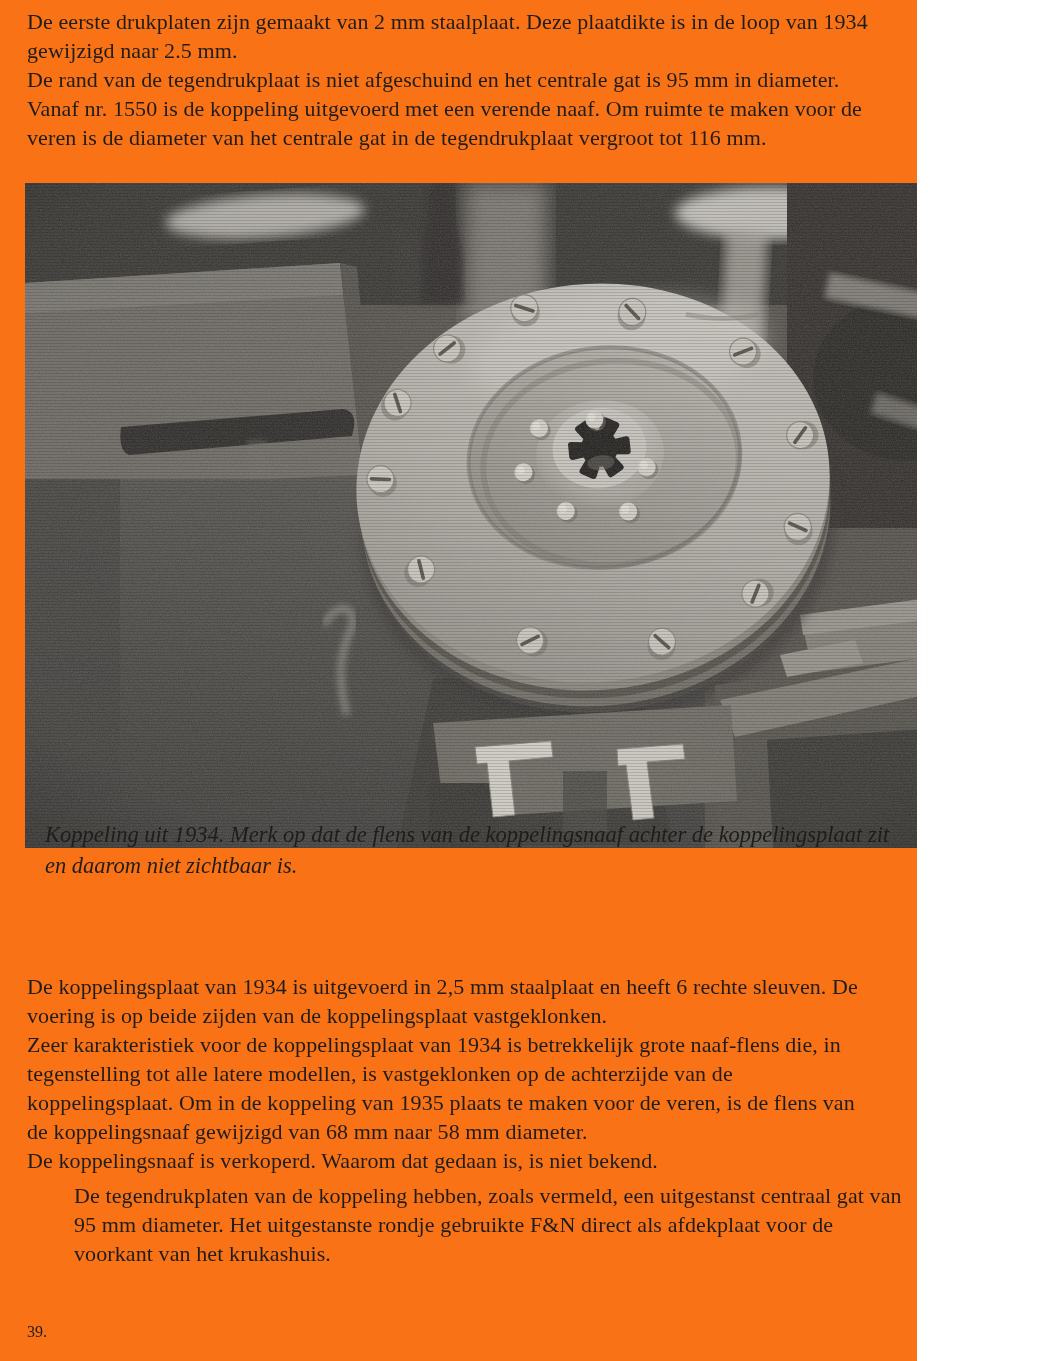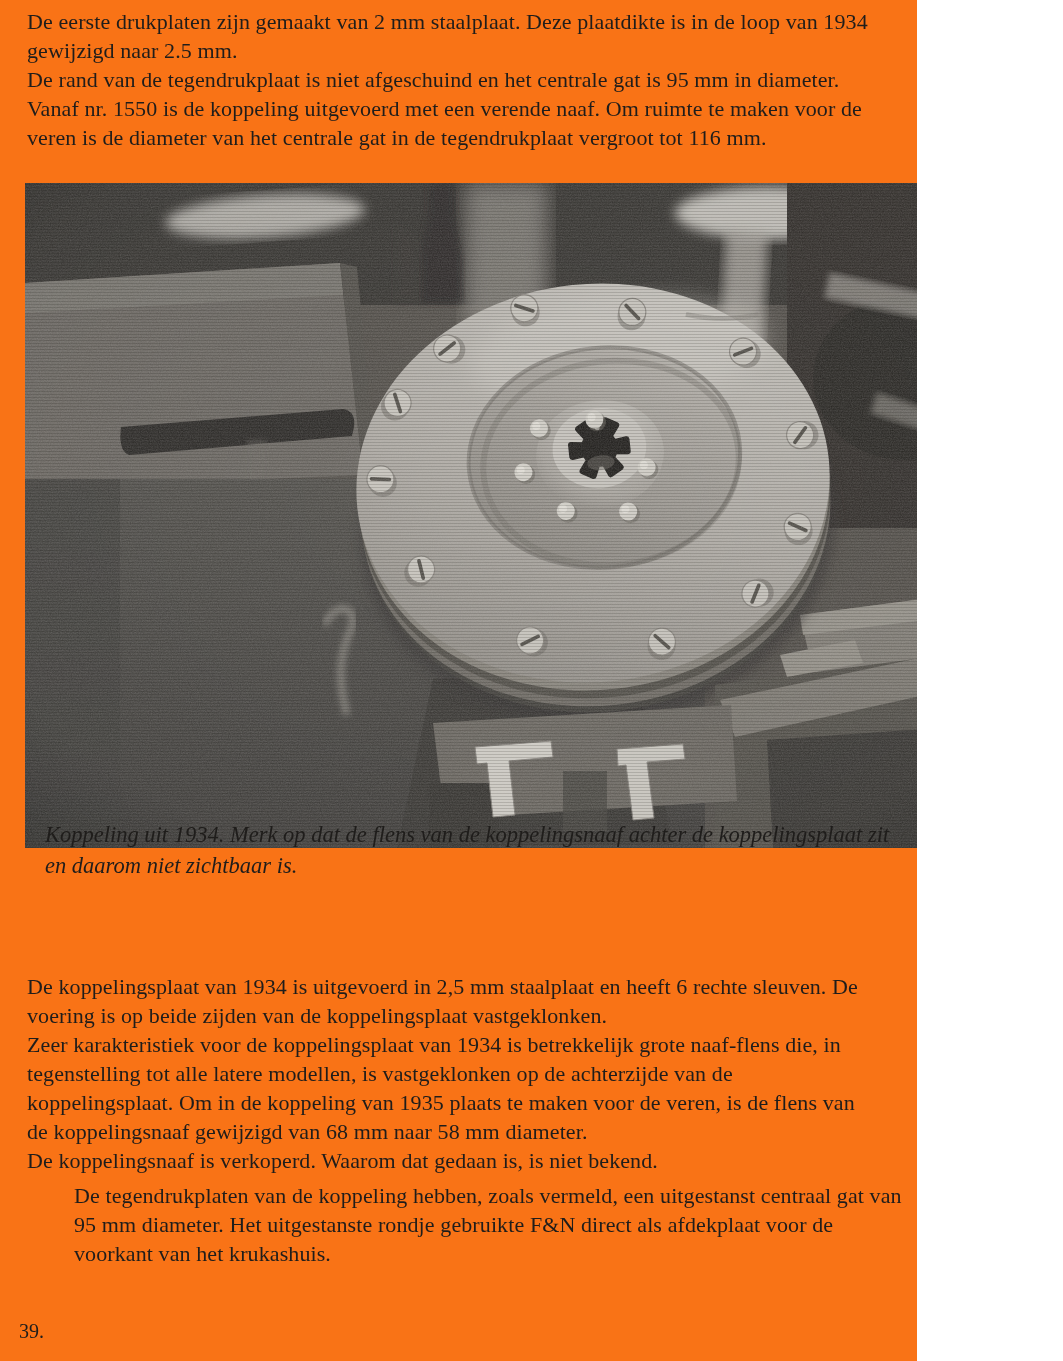--- a/index.html
+++ b/index.html
@@ -11,21 +11,21 @@
     position:absolute;margin:0;white-space:pre-line;
     font-size:22px;line-height:29px;letter-spacing:0.1px;
   }
   #p1{top:7px;left:27px;width:1012px;}
   #p2{top:972px;left:27px;width:1012px;}
   #p3{top:1181px;left:27px;width:1012px;margin-left:47px;}
   .caption{
     position:absolute;top:803px;left:29px;width:1005px;margin:16px;
     font-style:italic;font-size:22.5px;line-height:31px;white-space:pre-line;
   }
-  .pagenum{position:absolute;top:1317px;left:19px;font-size:20px;line-height:29px;}
+  .pagenum{position:absolute;top:1317px;left:27px;font-size:16px;line-height:29px;}
   figure.photo{position:absolute;top:183px;left:25px;width:982px;height:665px;margin:0;}
   figure.photo svg{display:block;}
 </style>
 </head>
 <body>
 
 <div class="page">
 
   <p class="para" id="p1">De eerste drukplaten zijn gemaakt van 2 mm staalplaat. Deze plaatdikte is in de loop van 1934
 gewijzigd naar 2.5 mm.

